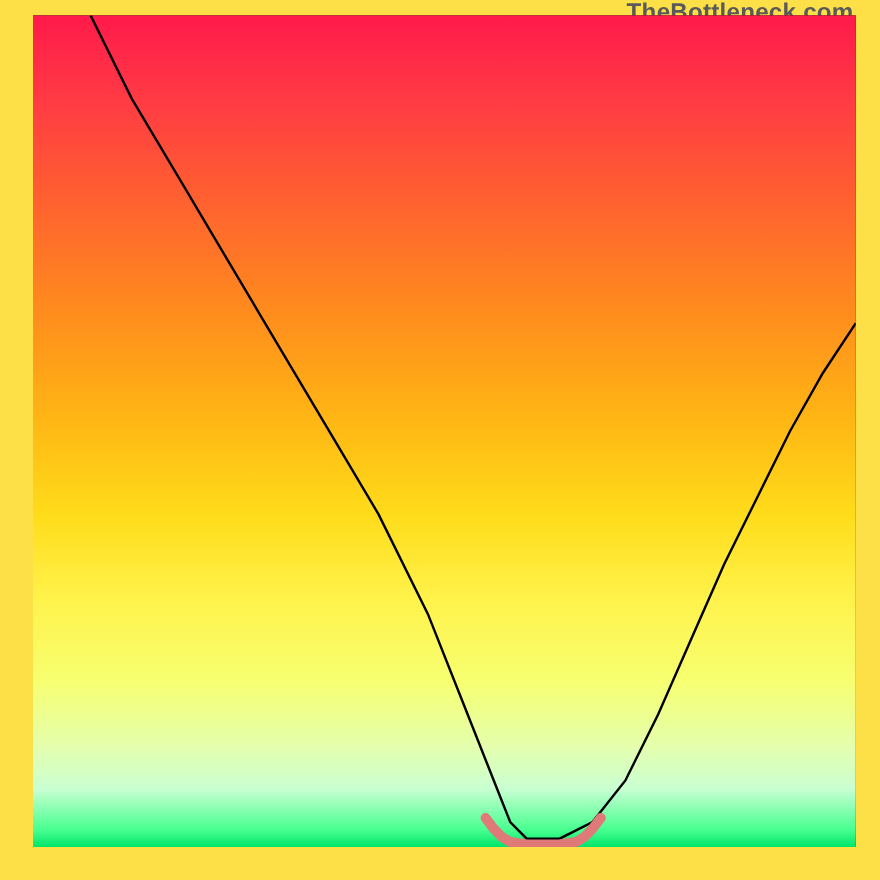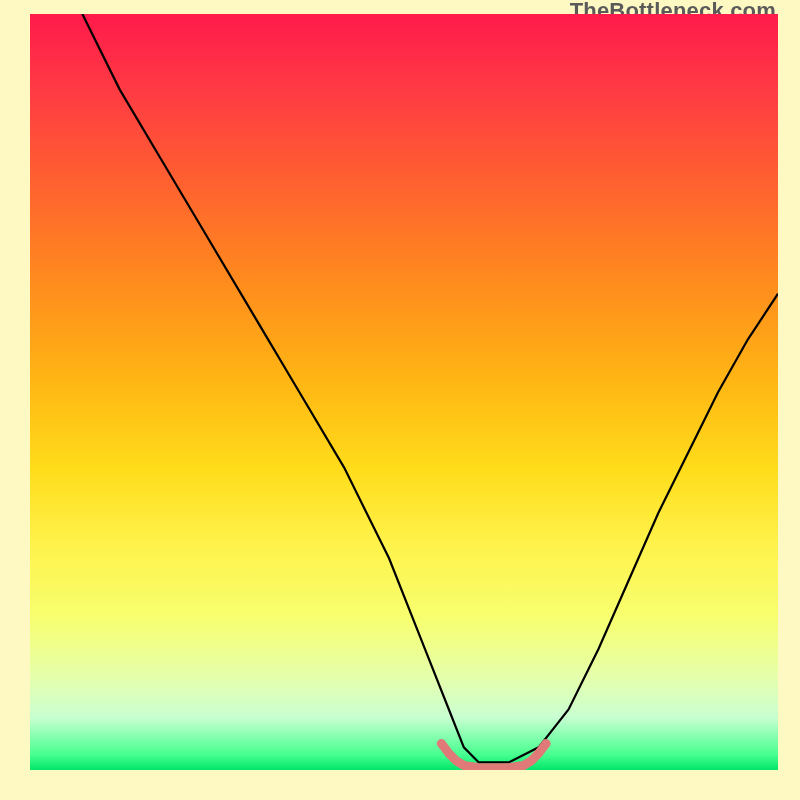--- a/index.html
+++ b/index.html
@@ -1,17 +1,17 @@
 <!DOCTYPE html>
 <html><head>
 <meta charset="utf-8">
 <style>
   * { margin: 0; padding: 0; box-sizing: border-box; }
   html, body { width: 800px; height: 800px; overflow: hidden; background: #000; }
-  .stage { position: relative; width: 800px; height: 800px; background: #fef9c3; }
+  .stage { position: relative; width: 800px; height: 800px; background: #fde047; }
   .plot-frame {
     position: absolute;
     left: 30px;
     top: 14px;
     width: 748px;
     height: 756px;
     background: #000;
   }
   .gradient {
     position: absolute;

